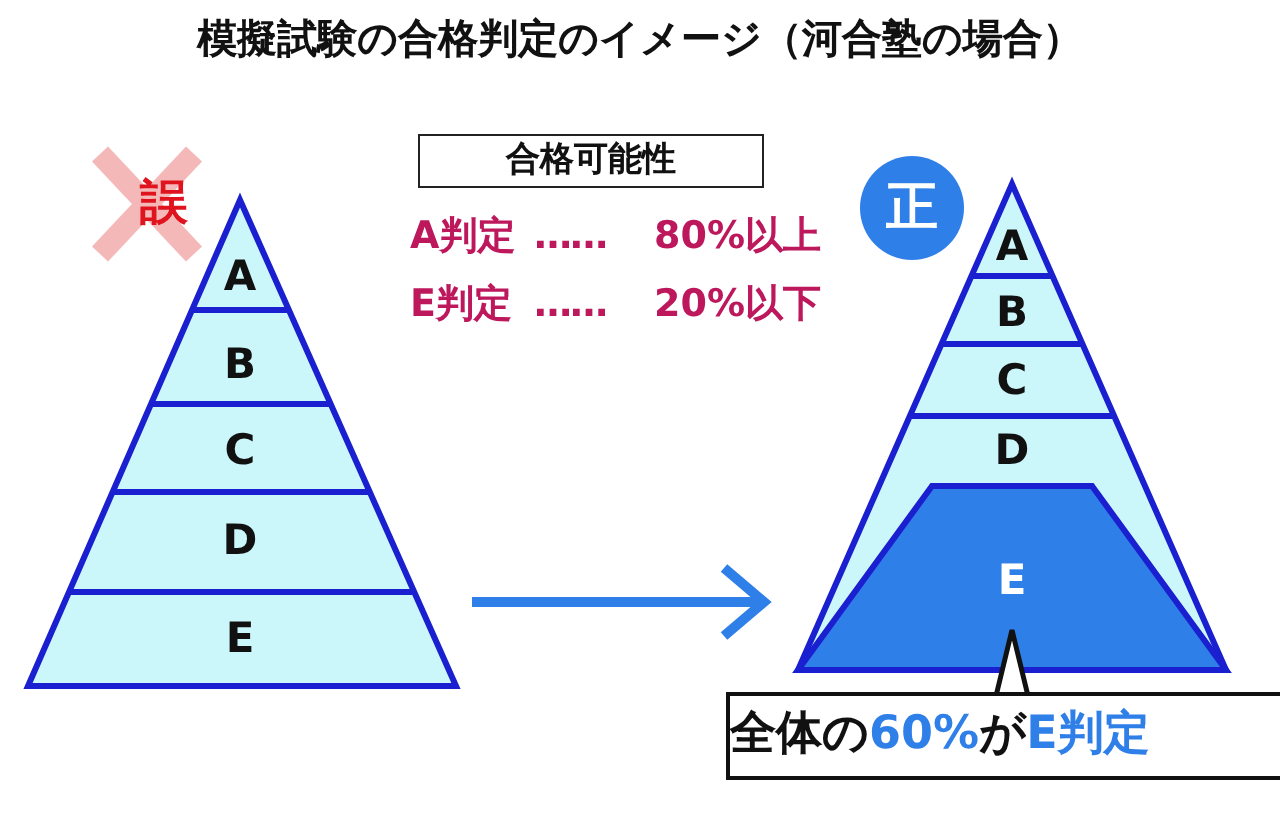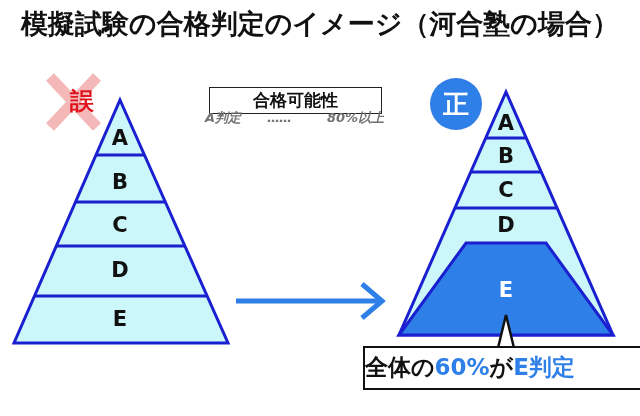--- a/index.html
+++ b/index.html
@@ -1,21 +1,21 @@
 <!DOCTYPE html>
 <html><head>
 <meta charset="utf-8">
 <style>
   html,body{margin:0;padding:0;background:#fff;}
   body{width:640px;height:416px;position:relative;overflow:hidden;font-family:"DejaVu Sans","Liberation Sans",sans-serif;}
-  .title{position:absolute;left:0;top:6px;width:640px;text-align:center;font-size:27px;font-weight:bold;color:#111;letter-spacing:0px;}
+  .title{position:absolute;left:0;top:6px;width:640px;text-align:center;font-size:20px;font-weight:bold;color:#111;letter-spacing:0px;}
   svg.main{position:absolute;left:0;top:0;}
-  .legend-box{position:absolute;left:209px;top:67px;width:173px;height:27px;border:1.5px solid #222;box-sizing:border-box;text-align:center;font-size:17px;font-weight:bold;line-height:25px;color:#111;margin-top:20px;}
+  .legend-box{position:absolute;left:209px;top:67px;width:173px;height:27px;border:1.5px solid #222;box-sizing:border-box;text-align:center;font-size:17px;font-weight:bold;line-height:25px;color:#111;}
   .legend-list{position:absolute;left:205px;top:106px;margin:0;padding:0;list-style:none;}
-  .legend-list li{height:34px;line-height:24px;font-size:13px;font-weight:bold;color:#737373;white-space:nowrap;font-style:italic;}
+  .legend-list li{height:34px;line-height:24px;font-size:19px;font-weight:bold;color:#be185d;white-space:nowrap;}
   .legend-list .grade{display:inline-block;width:62px;}
   .legend-list .dots{display:inline-block;width:60px;text-align:left;letter-spacing:-1px;}
   .pyr-label{position:absolute;font-size:21px;font-weight:bold;text-align:center;width:40px;margin-left:-20px;color:#111;}
   .pyr-label.white{color:#fff;}
   .callout{position:absolute;left:363px;top:346px;width:320px;height:44px;border:2.5px solid #111;box-sizing:border-box;background:#fff;text-align:left;font-size:23px;font-weight:bold;line-height:39px;color:#111;white-space:nowrap;}
   .callout .accent{color:#2f7fe8;}
   .badge-correct{position:absolute;left:430px;top:78px;width:52px;height:52px;border-radius:50%;background:#2f7fe8;color:#fff;font-size:26px;font-weight:bold;text-align:center;line-height:52px;}
   .badge-wrong-text{position:absolute;left:62px;top:85px;width:40px;text-align:center;font-size:24px;font-weight:bold;color:#e0141e;}
 </style>
 </head>
@@ -67,17 +67,18 @@
 
 <div class="pyr-label" style="left:506px;top:111px;">A</div>
 <div class="pyr-label" style="left:506px;top:144px;">B</div>
 <div class="pyr-label" style="left:506px;top:178px;">C</div>
 <div class="pyr-label" style="left:506px;top:213px;">D</div>
 <div class="pyr-label white" style="left:506px;top:278px;">E</div>
 
 <div class="legend-box">合格可能性</div>
 <ul class="legend-list">
   <li><span class="grade">A判定</span><span class="dots">……</span><span>80%以上</span></li>
+  <li><span class="grade">E判定</span><span class="dots">……</span><span>20%以下</span></li>
 </ul>
 
 <div class="callout">
   <span>全体の</span><span class="accent">60%</span><span>が</span><span class="accent">E判定</span>
 </div>
 
 </body></html>

